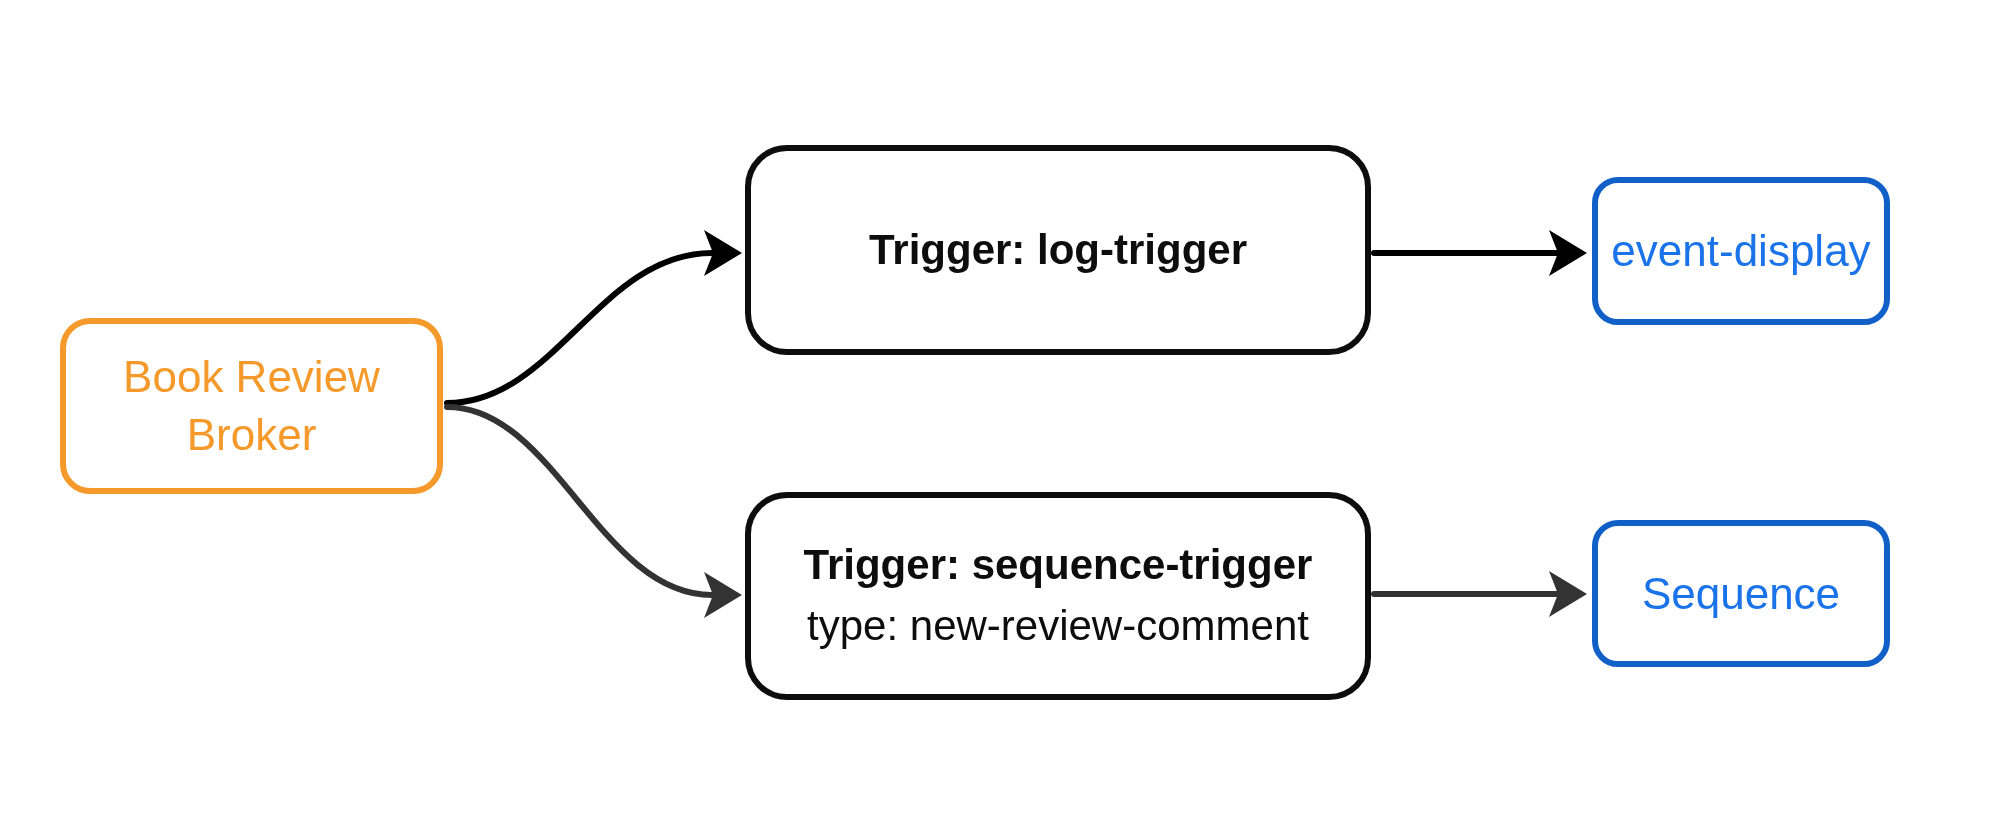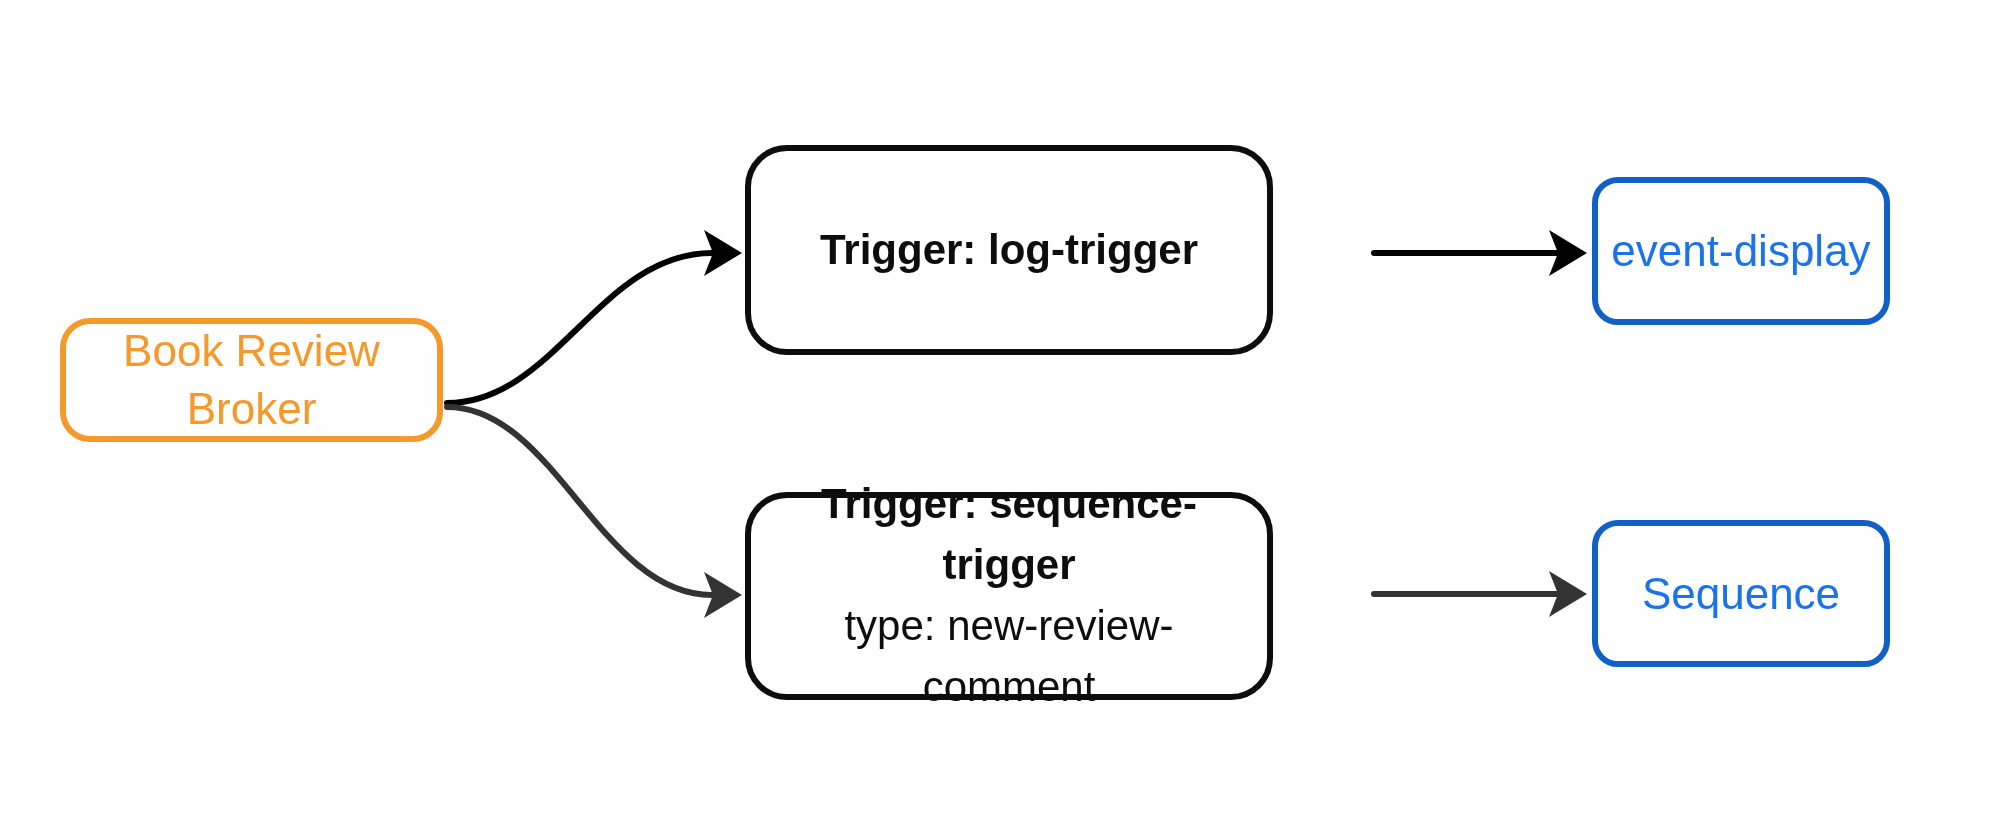--- a/index.html
+++ b/index.html
@@ -27,31 +27,31 @@
     flex-direction: column;
     align-items: center;
     justify-content: center;
     text-align: center;
     background: #ffffff;
   }
   .node--broker {
     left: 60px;
     top: 318px;
     width: 383px;
-    height: 124px;
+    height: 176px;
     border: 6px solid #F4992A;
     border-radius: 30px;
     color: #F4992A;
     font-size: 44px;
     line-height: 1.32;
     padding: 0 14px;
   }
   .node--trigger {
     left: 745px;
-    width: 528px;
+    width: 626px;
     height: 210px;
     border: 6px solid #0d0d0d;
     border-radius: 42px;
     color: #0d0d0d;
     font-size: 42px;
     line-height: 1.45;
     padding: 0 20px;
   }
   .node--trigger-log { top: 145px; }
   .node--trigger-sequence { top: 492px; height: 208px; }

